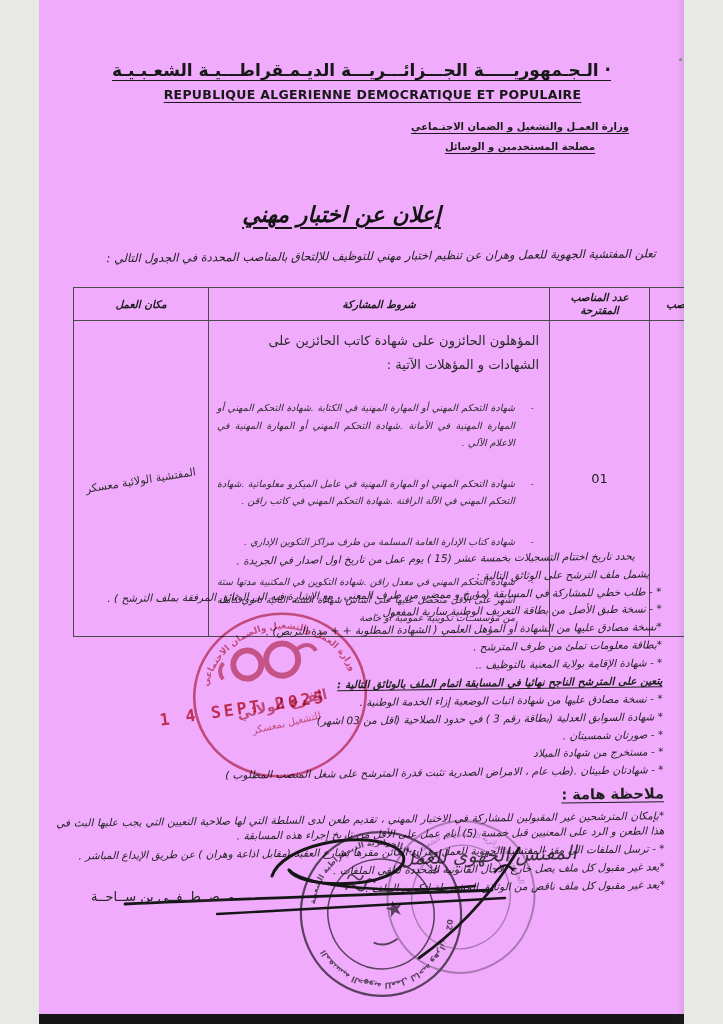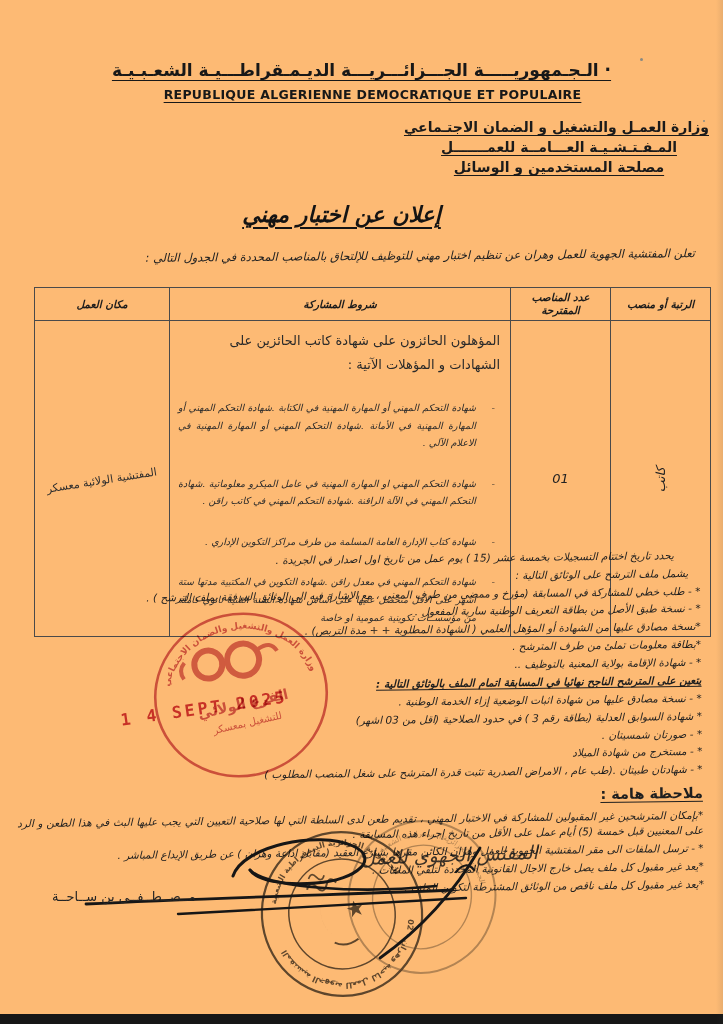--- a/index.html
+++ b/index.html
@@ -1,18 +1,18 @@
 <!DOCTYPE html>
 <html lang="ar"><head>
 <meta charset="utf-8">
 <style>
   html,body{margin:0;padding:0;background:#e8e8e6;}
   .page{
-    position:relative;width:723px;height:1024px;margin:0 auto;
-    background:#fdba74;overflow:hidden;
+    position:relative;width:645px;height:1024px;margin:0 auto;
+    background:#f0abfc;overflow:hidden;
     font-family:"DejaVu Sans",sans-serif;color:#1e1e1e;
   }
   .page::after{ 
     content:"";position:absolute;top:0;right:0;width:7px;height:100%;
     background:linear-gradient(to left,rgba(60,60,55,.10),rgba(0,0,0,0));
     pointer-events:none;
   }
   
   .hdr-title-ar{
     position:absolute;top:60px;left:0;right:0;text-align:center;
@@ -28,21 +28,21 @@
   .fr-ministry{
     font-size:8px;font-weight:bold;font-style:italic;letter-spacing:.2px;
     text-decoration:underline;color:#2b2b2b;white-space:nowrap;
   }
   .fr-line{
     margin:8px 0 0 12px;font-size:11.5px;font-weight:bold;font-style:italic;
     text-decoration:underline;text-underline-offset:2px;color:#222;white-space:nowrap;
   }
   .ar-block{
     position:absolute;right:14px;top:117px;width:300px;direction:rtl;
-    text-align:center;font-size:14px;font-weight:bold;line-height:20px;color:#1b1b1b;
+    text-align:center;font-size:10px;font-weight:bold;line-height:20px;color:#1b1b1b;
   }
   .ar-block div{text-decoration:underline;text-underline-offset:3px;white-space:nowrap;}
   
   .main-title{
     position:absolute;top:202px;left:0;right:40px;text-align:center;
     direction:rtl;font-size:22px;font-weight:bold;font-style:italic;
     text-decoration:underline;text-underline-offset:5px;color:#141414;
   }
   .intro{
     position:absolute;top:249px;right:28px;left:20px;direction:rtl;text-align:right;
@@ -59,21 +59,21 @@
     font-style:italic;line-height:1.25;
   }
   .col-rank{width:95px;} .col-pos{width:95px;} .col-cond{width:336px;} .col-loc{width:130px;}
   .cell-cond{vertical-align:top;padding:8px 10px 10px 8px;height:218px;}
   .cond-intro{font-size:13px;color:#2a2a2a;text-align:right;line-height:1.8;}
   .cond-item{
     position:relative;margin-top:23px;padding-right:24px;font-size:9.5px;
     color:#2a2a2a;text-align:justify;line-height:1.85;font-style:italic;
   }
   .cond-item::before{content:"-";position:absolute;right:5px;top:0;}
-  .cell-pos{text-align:center;font-size:13px;font-style:italic;color:#222;}
+  .cell-pos{text-align:center;font-size:13px;color:#222;}
   .cell-rank{text-align:center;}
   .cell-rank span{display:inline-block;transform:rotate(-90deg);font-size:12.5px;font-style:italic;color:#222;}
   .cell-loc{text-align:center;}
   .cell-loc span{display:inline-block;transform:rotate(-9deg);font-size:11px;color:#2d2d2d;}
   
   .body-block{
     position:absolute;top:552px;right:21px;left:16px;direction:rtl;text-align:right;
     font-size:10.5px;font-style:italic;line-height:1.5;color:#1f1f1f;
     transform:rotate(-.7deg);
   }
@@ -117,21 +117,20 @@
 <body>
 
 <div class="page">
 
   <div class="hdr-title-ar">· الـجـمهوريـــــة الجـــزائـــريـــة الديـمـقراطـــيـة الشعـبـيـة</div>
   <div class="hdr-title-fr">REPUBLIQUE ALGERIENNE DEMOCRATIQUE ET POPULAIRE</div>
 
 
   <div class="ar-block">
     <div>وزارة العمـل والتشغيل و الضمان الاجتـماعي</div>
-    <div>المـفـتـشـيـة العـــامــة للعمـــــــل</div>
     <div>مصلحة المستخدمين و الوسائل</div>
   </div>
 
   <div class="main-title">إعلان عن اختبار مهني</div>
   <div class="intro">تعلن المفتشية الجهوية للعمل وهران عن تنظيم  اختبار مهني للتوظيف للإلتحاق بالمناصب المحددة في الجدول التالي :</div>
 
   <table class="jobs-table">
     <thead>
       <tr>
         <th class="col-rank">الرتبة أو منصب</th>

